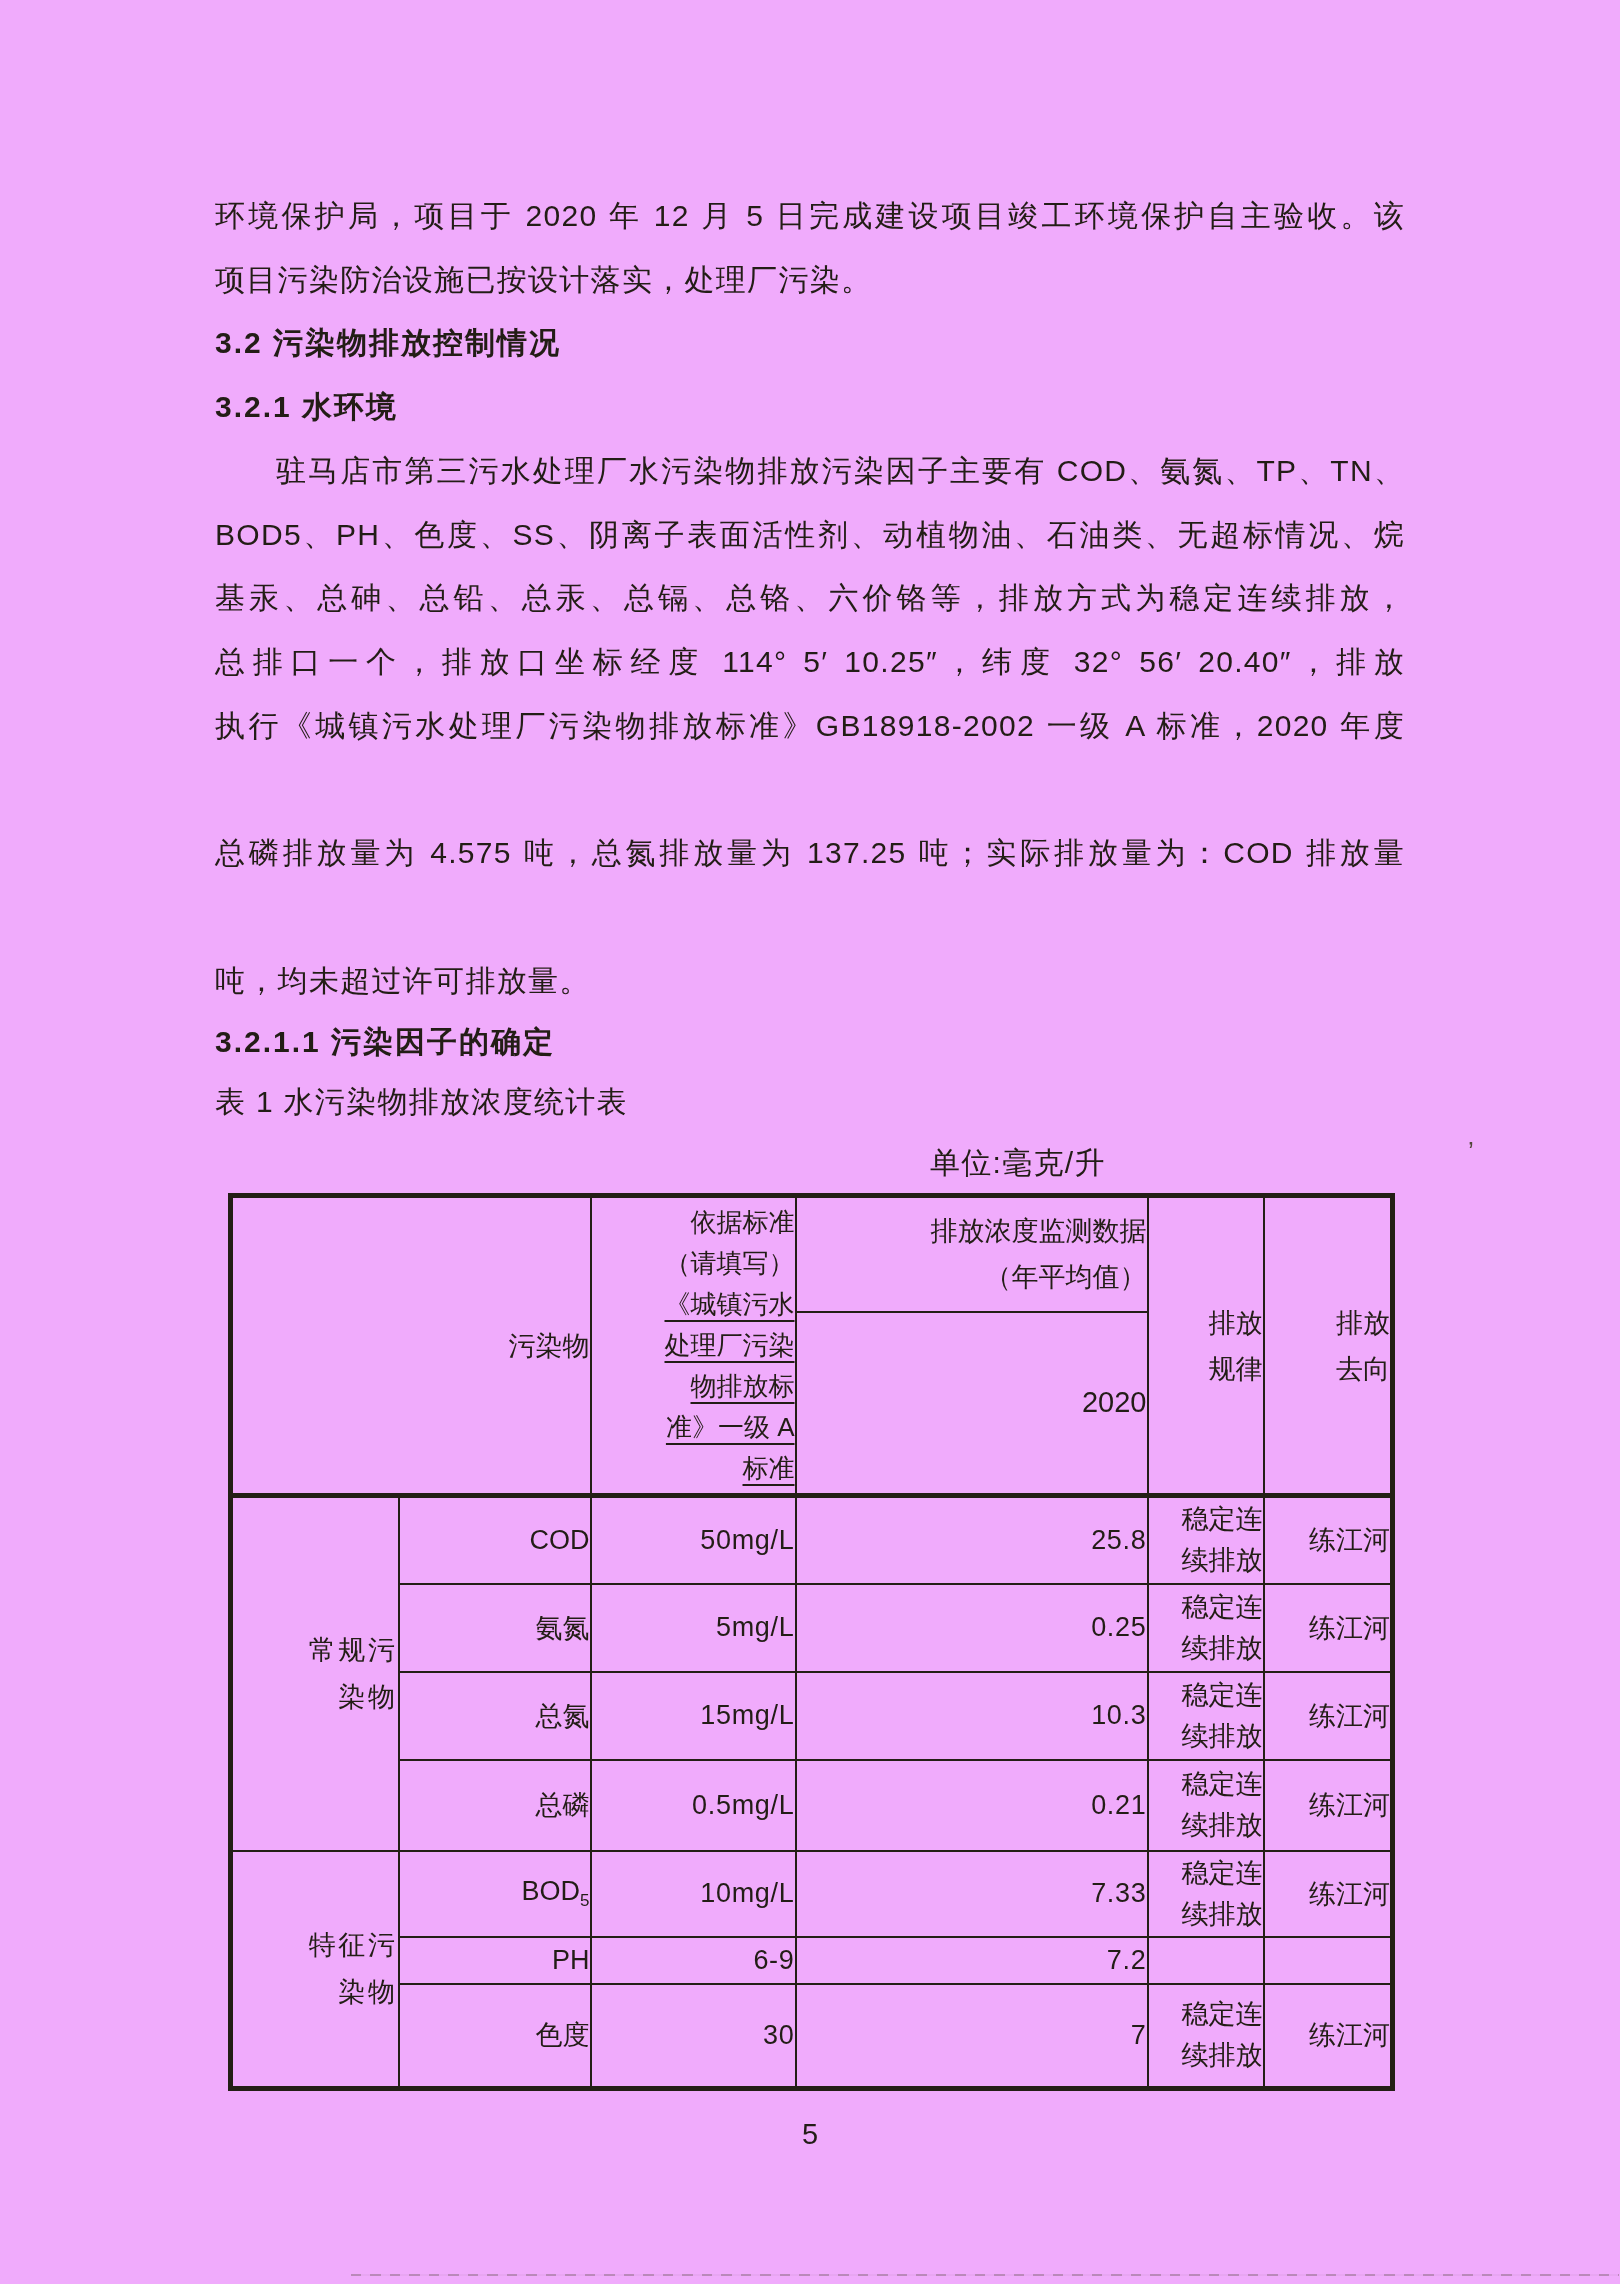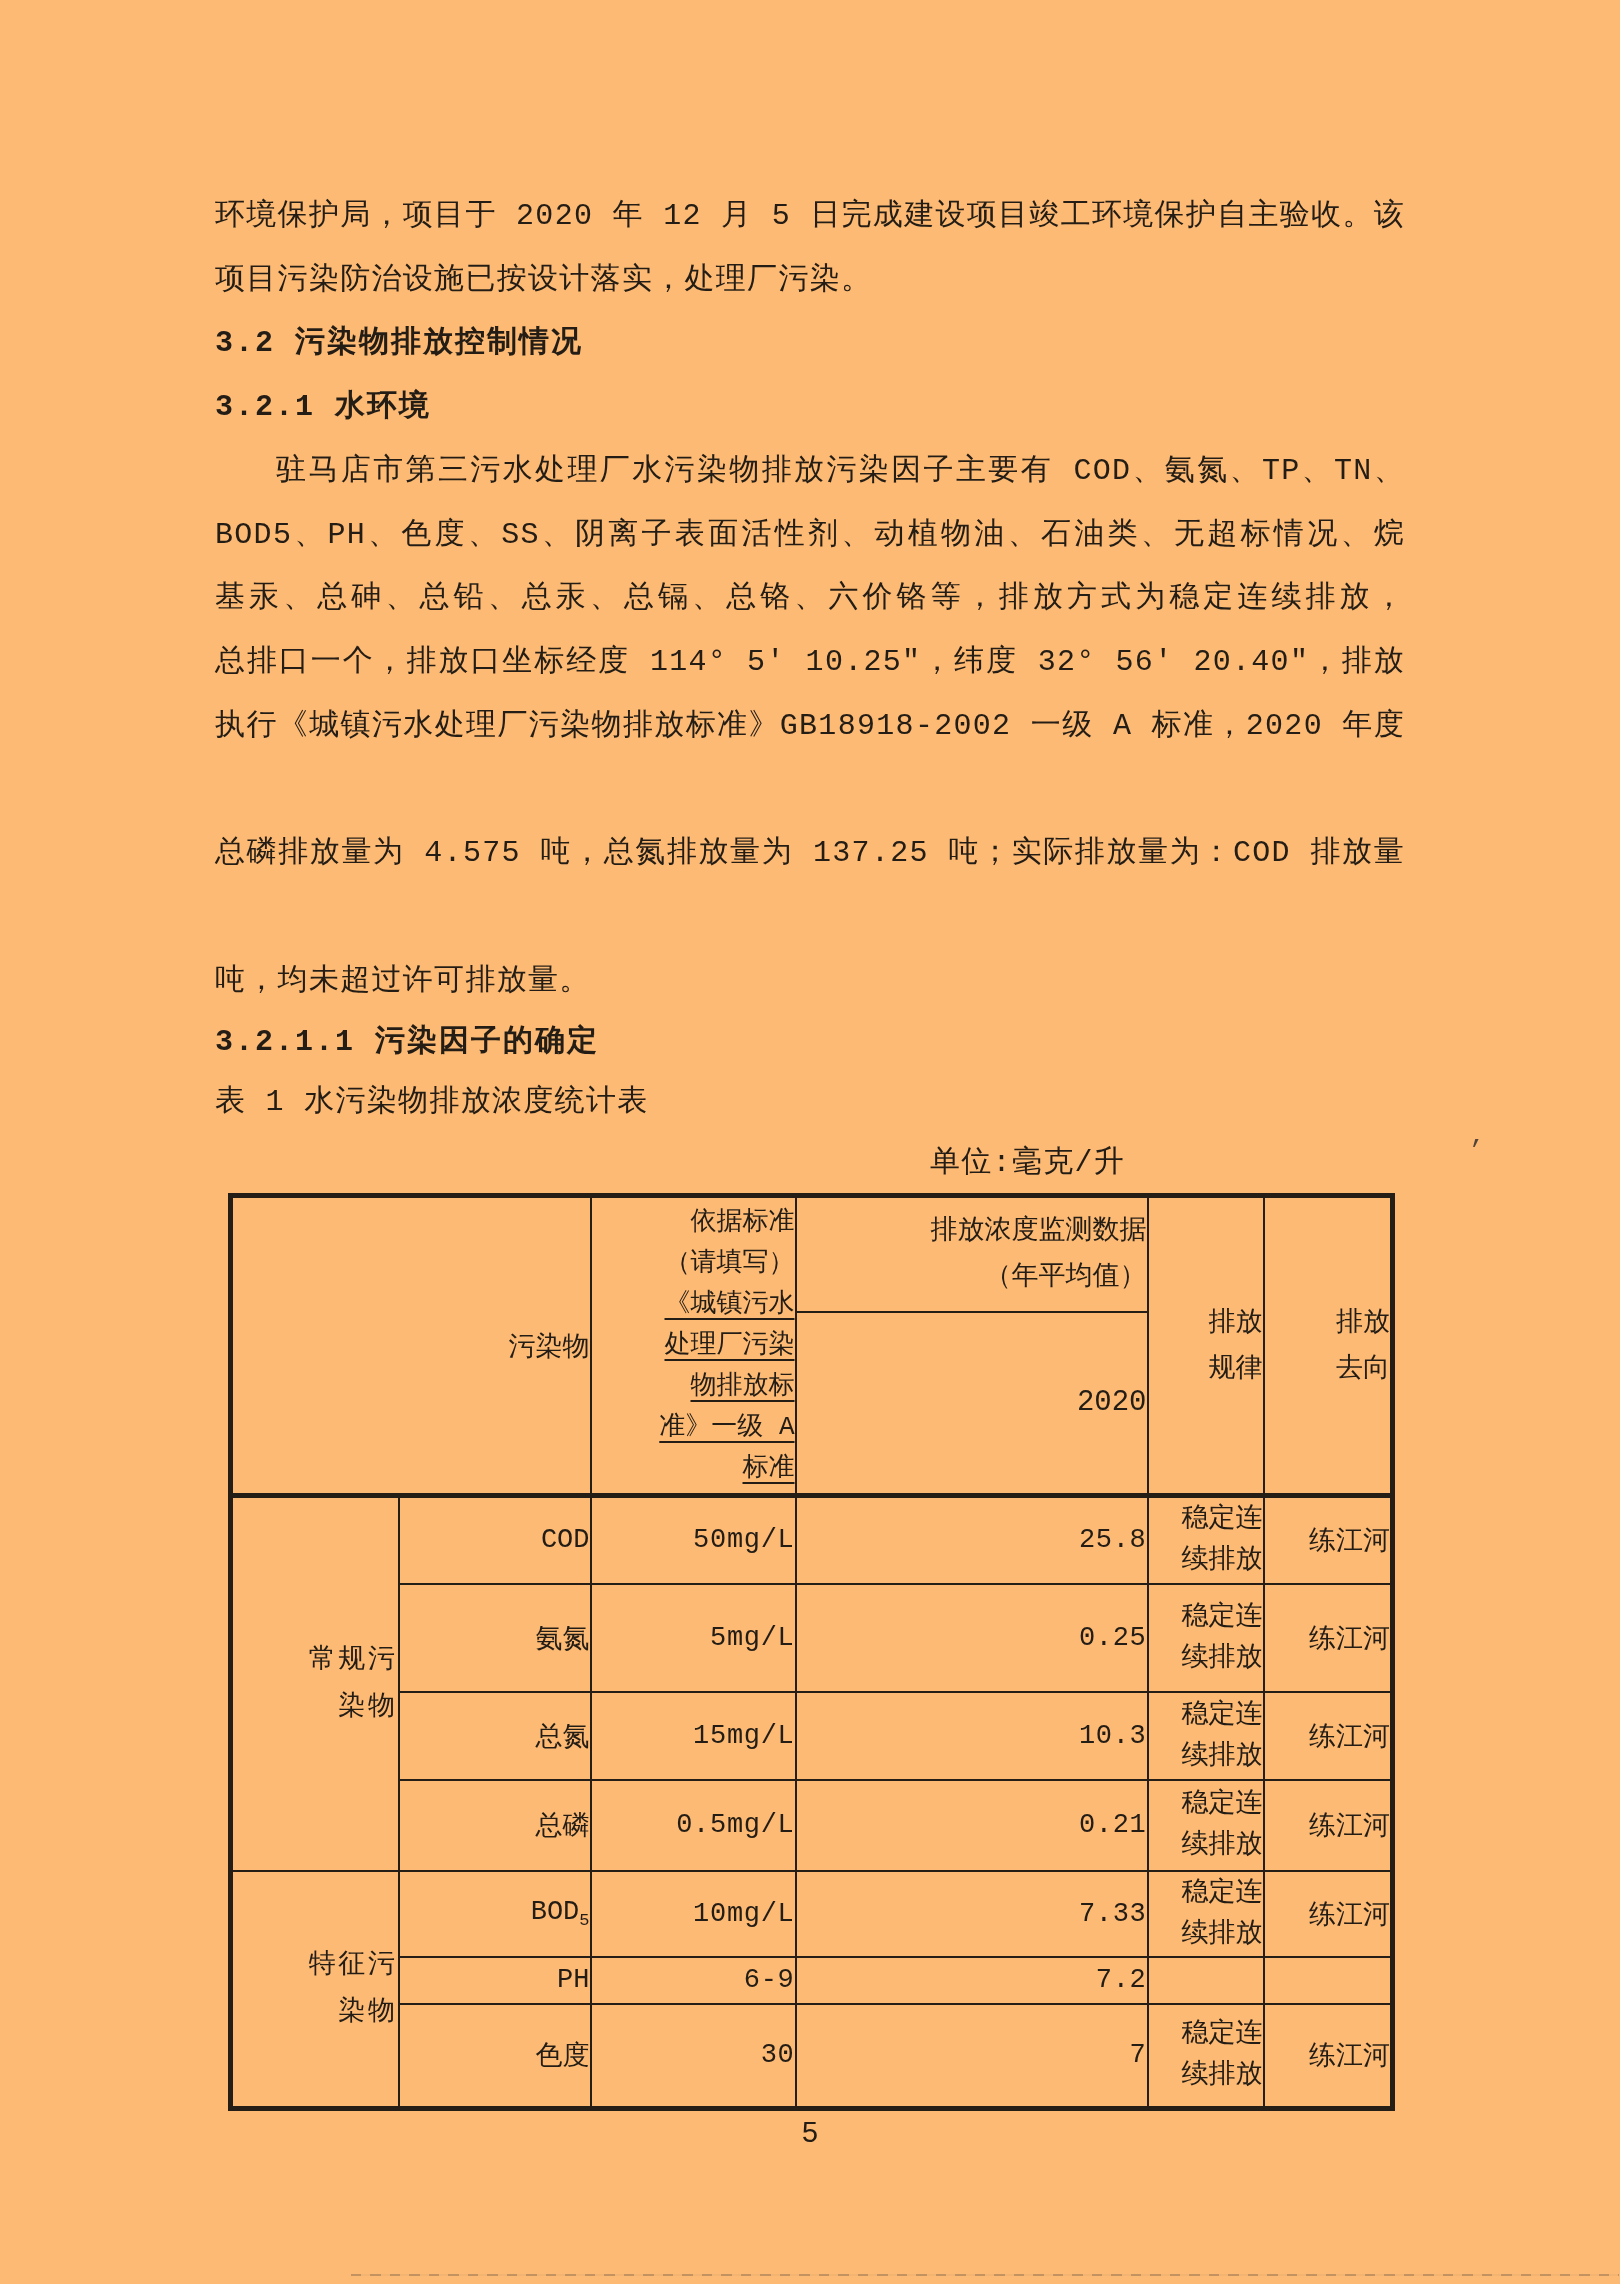--- a/index.html
+++ b/index.html
@@ -1,22 +1,22 @@
 <!DOCTYPE html>
 <html style="font-size:10.4px"><head>
 <meta charset="utf-8">
 <style>
   html,body{margin:0;padding:0;background:#6b6b6b;}
   .page{
     position:relative;
     width:1620px;height:2284px;
     margin:0 auto;
-    background:#fdba74;
+    background:#f0abfc;
     overflow:hidden;
-    font-family:Liberation Mono, monospace;
+    font-family:Liberation Sans, sans-serif;
     color:#231d16;
   }
   .line{
     position:absolute;
     left:215px;
     width:1190px;
     height:42px;
     font-size:30px;
     line-height:42px;
     white-space:nowrap;
@@ -139,21 +139,21 @@
       <tr style="height:88px" class="row-thick-top">
         <td rowspan="4" class="pre group-cell">常规污
 染物</td>
         <td>COD</td>
         <td class="num-cell">50mg/L</td>
         <td class="num-cell">25.8</td>
         <td class="pre pattern-cell">稳定连
 续排放</td>
         <td>练江河</td>
       </tr>
-      <tr style="height:108px">
+      <tr style="height:88px">
         <td>氨氮</td>
         <td class="num-cell">5mg/L</td>
         <td class="num-cell">0.25</td>
         <td class="pre pattern-cell">稳定连
 续排放</td>
         <td>练江河</td>
       </tr>
       <tr style="height:88px">
         <td>总氮</td>
         <td class="num-cell">15mg/L</td>

